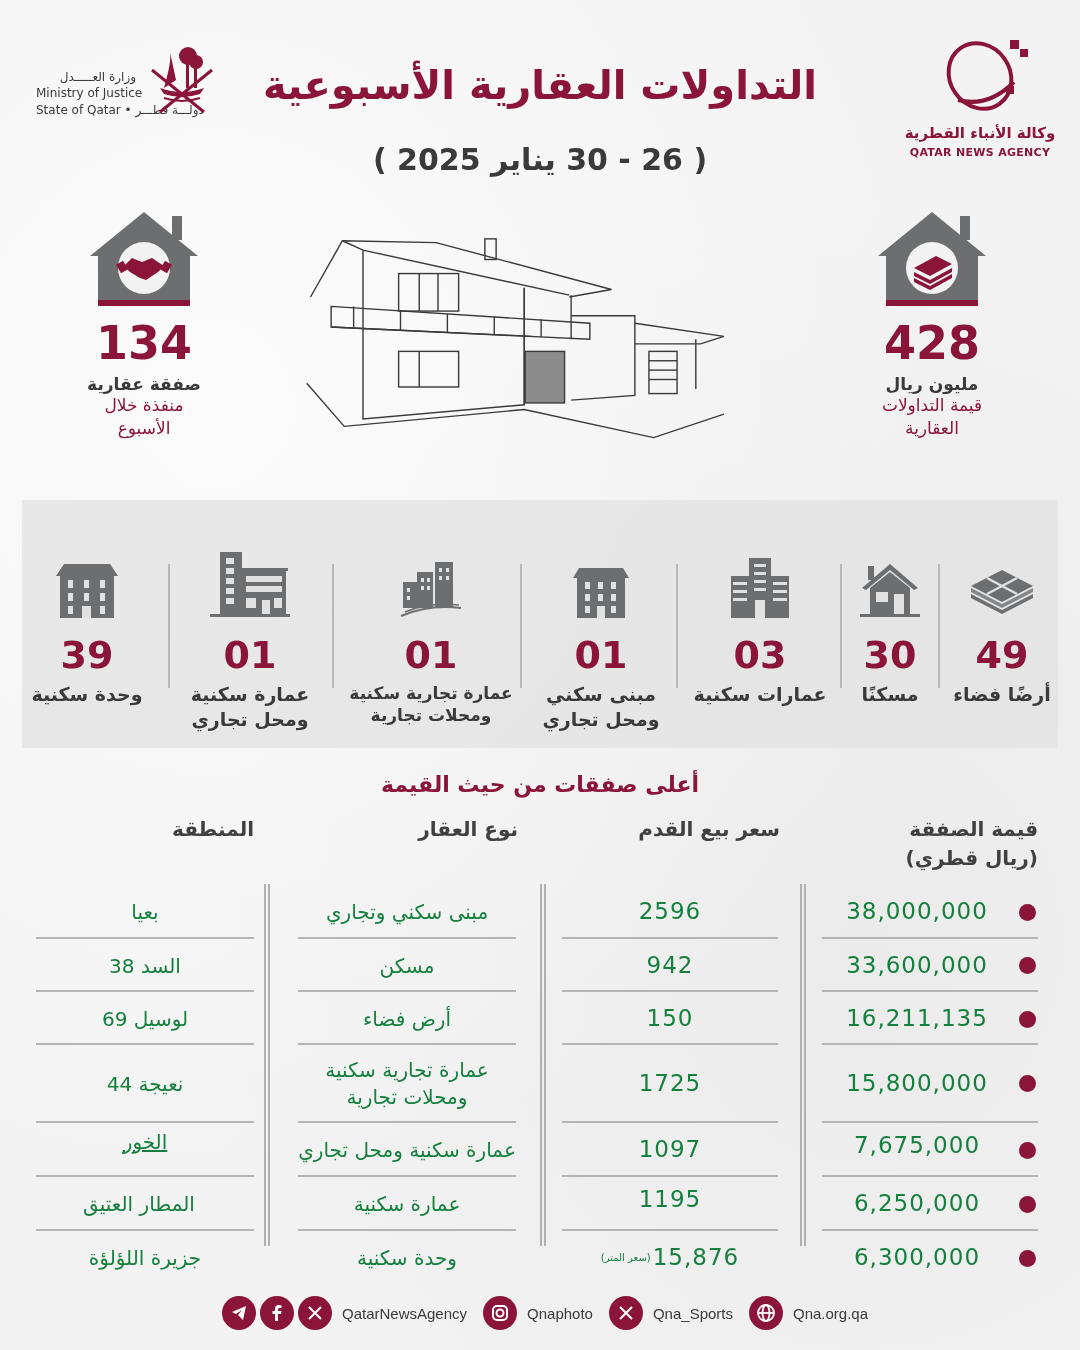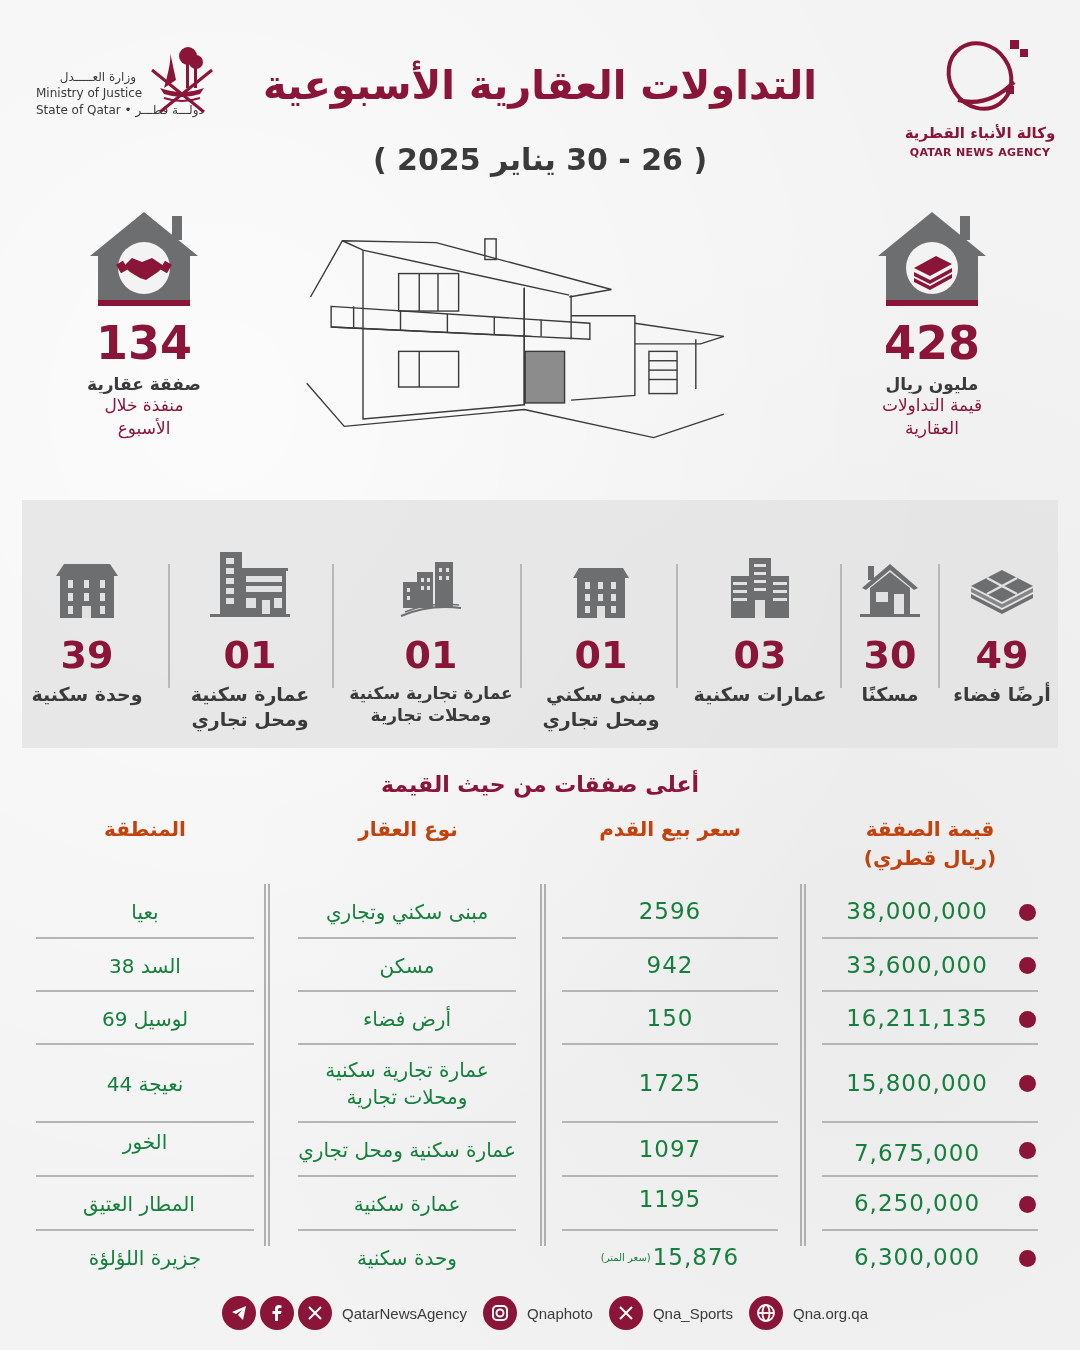--- a/index.html
+++ b/index.html
@@ -63,21 +63,21 @@
   .ptype .pico { height: 68px; display: flex; align-items: flex-end; justify-content: center; }
   .ptype .pnum { font-size: 38px; font-weight: bold; color: #8a1538; margin-top: 18px; line-height: 1; }
   .ptype .plabel { font-size: 19px; font-weight: bold; color: #3a3a3a; direction: rtl; line-height: 1.3; margin-top: 8px; }
   .psep { position: absolute; top: 64px; width: 2px; height: 124px; background: #b8b8b8; }
 
   
   .tbl-title {
     top: 772px; left: 300px; width: 480px; text-align: center;
     font-size: 22px; font-weight: bold; color: #8a1538; direction: rtl;
   }
-  .th { font-size: 20px; font-weight: bold; color: #c2410c; direction: rtl; text-align: center; line-height: 1.45; }
+  .th { font-size: 20px; font-weight: bold; color: #404040; direction: rtl; text-align: right; line-height: 1.45; }
   .col-div { position: absolute; width: 6px; border-left: 2px solid #b0b0b0; border-right: 2px solid #b0b0b0; }
   .cell { position: absolute; text-align: center; direction: rtl; font-size: 20px; color: #15803d; display: flex; align-items: center; justify-content: center; line-height: 1.35; }
   .cell.num { direction: ltr; font-size: 23px; letter-spacing: 1px; }
   .rline { position: absolute; height: 2px; background: #b5b5b5; }
   .dot { position: absolute; width: 17px; height: 17px; border-radius: 50%; background: #8a1538; }
   .note { font-size: 10px; letter-spacing: 0; margin-right: 2px; }
 
   
   .footer { top: 1296px; left: 222px; height: 34px; display: flex; align-items: center; }
   .sicon { width: 34px; height: 34px; border-radius: 50%; background: #8a1538; display: flex; align-items: center; justify-content: center; margin-right: 4px; }
@@ -416,24 +416,24 @@
   </div>
   <div class="cell" style="top:1046px; left:36px; width:218px; height:76px;">نعيجة 44</div>
 </div>
 <div class="rline" style="top:1121px; left:822px; width:216px;"></div>
 <div class="rline" style="top:1121px; left:562px; width:216px;"></div>
 <div class="rline" style="top:1121px; left:298px; width:218px;"></div>
 <div class="rline" style="top:1121px; left:36px; width:218px;"></div>
 
 <div>
   <div class="dot" style="top:1142px; left:1019px;"></div>
-  <div class="cell num" style="top:1124px; left:822px; width:190px; height:44px;margin-top:8px;">7,675,000</div>
+  <div class="cell num" style="top:1124px; left:822px; width:190px; height:44px;">7,675,000</div>
   <div class="cell num" style="top:1124px; left:562px; width:216px; height:52px;">1097</div>
   <div class="cell" style="top:1124px; left:290px; width:234px; height:52px;">عمارة سكنية ومحل تجاري</div>
-  <div class="cell" style="top:1124px; left:36px; width:218px; height:36px;">الخور</div>
+  <div class="cell" style="top:1124px; left:36px; width:218px; height:36px;text-decoration:underline;">الخور</div>
 </div>
 <div class="rline" style="top:1175px; left:822px; width:216px;"></div>
 <div class="rline" style="top:1175px; left:562px; width:216px;"></div>
 <div class="rline" style="top:1175px; left:298px; width:218px;"></div>
 <div class="rline" style="top:1175px; left:36px; width:218px;"></div>
 
 <div>
   <div class="dot" style="top:1196px; left:1019px;"></div>
   <div class="cell num" style="top:1178px; left:822px; width:190px; height:52px;">6,250,000</div>
   <div class="cell num" style="top:1178px; left:562px; width:216px; height:44px;">1195</div>

